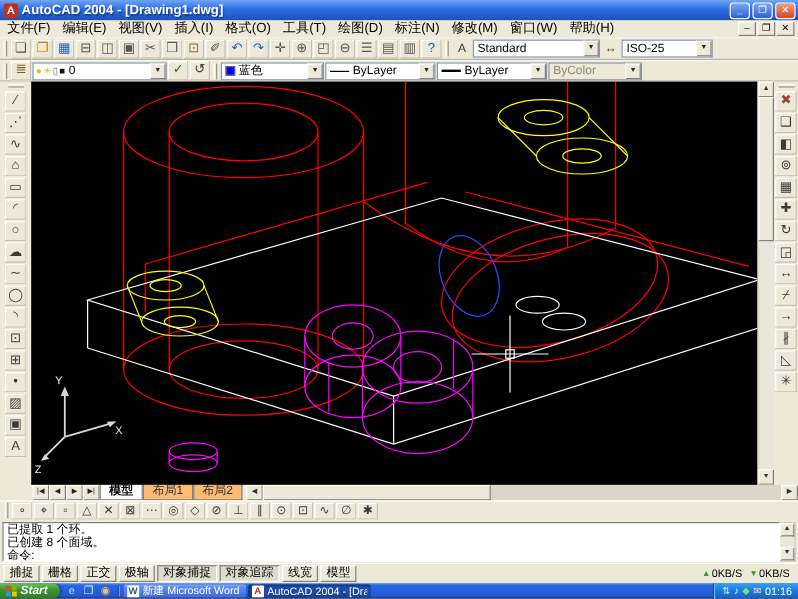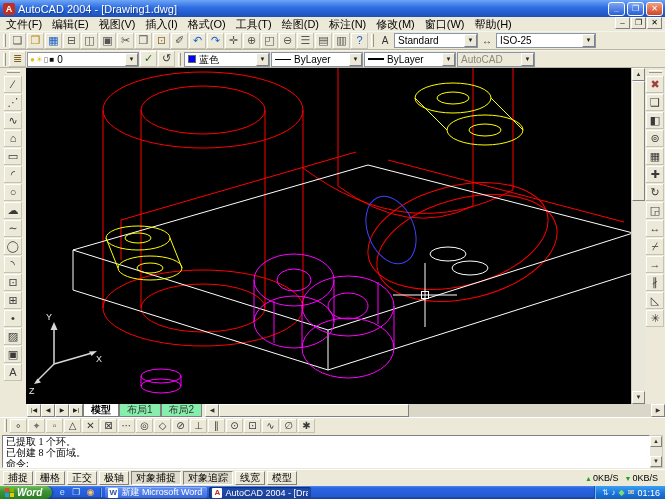--- a/index.html
+++ b/index.html
@@ -2,28 +2,28 @@
 <html><head>
 <meta charset="utf-8">
 <style>
 *{margin:0;padding:0;box-sizing:border-box}
 html,body{width:665px;height:499px;overflow:hidden;background:#000}
 .app{width:665px;height:499px;display:flex;flex-direction:column;font-family:"Liberation Sans","DejaVu Sans",sans-serif;background:#ece9d8;font-size:11px;color:#000}
 
 
 .titlebar{height:17px;flex:0 0 17px;display:flex;align-items:center;gap:3px;padding:0 2px 0 3px;background:linear-gradient(180deg,#6ea5f5 0%,#2e6de4 45%,#1c50b8 100%);color:#fff}
 .title-icon{width:12px;height:12px;flex:0 0 12px;background:#c03020;border-radius:2px;font-size:9px;font-weight:bold;line-height:12px;text-align:center}
-.title-text{flex:1;font-weight:normal;white-space:nowrap;overflow:hidden;text-shadow:1px 1px 1px rgba(0,0,0,.35)}
+.title-text{flex:1;font-weight:bold;white-space:nowrap;overflow:hidden;text-shadow:1px 1px 1px rgba(0,0,0,.35)}
 .title-buttons{display:flex;gap:2px}
 .tbtn{width:17px;height:14px;border:1px solid #fff;border-radius:3px;color:#fff;font-size:8px;line-height:12px;text-align:center;font-weight:bold}
 .tbtn.minmax{background:linear-gradient(180deg,#7ba6f2,#2a5fd7)}
 .tbtn.close{background:linear-gradient(180deg,#f0a080,#cf4628)}
 
 
-.menubar{height:14px;flex:0 0 14px;display:flex;background:#ece9d8;padding:0 1px}
+.menubar{height:14px;flex:0 0 14px;display:flex;align-items:center;background:#ece9d8;padding:0 1px}
 .menu-items{display:flex;flex:1}
 .menu-item{padding:0 5px;font-size:11px;line-height:14px;white-space:nowrap}
 .mdi-buttons{display:flex;gap:1px;padding-right:2px}
 .mbtn{width:15px;height:12px;background:#ece9d8;border:1px solid;border-color:#fff #808080 #808080 #fff;font-size:8px;line-height:10px;text-align:center}
 
 
 .toolbar{display:flex;align-items:center;background:#ece9d8;padding:0 1px;gap:1px;border-top:1px solid #f6f4ec;border-bottom:1px solid #b8b4a4}
 .row1{height:19px;flex:0 0 19px}
 .row2{height:18px;flex:0 0 18px}
 .grip{width:3px;height:13px;border-left:1px solid #fff;border-right:1px solid #9a9685;margin:0 2px}
@@ -54,34 +54,34 @@
 
 .vscroll{width:14px;flex:0 0 14px;background:#e9e6da;border-left:1px solid #cfcbbc;display:flex;flex-direction:column}
 .sbtn{height:13px;flex:0 0 13px;background:#ece9d8;border:1px solid;border-color:#fff #808080 #808080 #fff;font-size:6px;line-height:11px;text-align:center;color:#333}
 .vthumb{height:120px;flex:0 0 120px;background:#ece9d8;border:1px solid;border-color:#fff #808080 #808080 #fff}
 .vspace{flex:1}
 
 
 .tabrow{height:13px;flex:0 0 13px;display:flex;align-items:stretch;background:#ece9d8;padding-left:27px}
 .nbtn{width:14px;background:#ece9d8;border:1px solid;border-color:#fff #808080 #808080 #fff;font-size:6px;line-height:11px;text-align:center;color:#222}
 .tabs{display:flex}
-.tab{padding:0 7px;font-size:10px;line-height:12px;background:#86efac;border:1px solid #808080;border-top:none;color:#333;white-space:nowrap}
+.tab{padding:0 7px;font-size:10px;line-height:12px;background:#fdba74;border:1px solid #808080;border-top:none;color:#333;white-space:nowrap}
 .tab.active{background:#fff;font-weight:bold;color:#000}
 .hscroll{flex:1;display:flex;margin-left:3px;background:#dad6c8}
 .hscroll .sbtn{height:auto;flex:0 0 14px;width:14px}
 .hthumb{width:190px;flex:0 0 190px;background:#ece9d8;border:1px solid;border-color:#fff #808080 #808080 #fff}
 .hspace{flex:1}
 
 
 .osnap-row{height:16px;flex:0 0 16px;display:flex;align-items:center;gap:1px;background:#ece9d8;border-top:1px solid #fff;padding:0 2px}
 .osnap-icon{width:17px;height:14px;font-size:10px;line-height:13px;text-align:center;color:#3a3a3a;background:#ece9d8;box-shadow:inset -1px -1px 0 #c6c2b2,inset 1px 1px 0 #fff}
 
 
 .cmdwin{height:36px;flex:0 0 36px;background:#ece9d8;padding:2px 2px 1px;display:flex}
-.cmd-text{flex:1;background:#fff;border:1px solid;border-color:#808080 #fff #fff #808080;padding:0 3px;overflow:hidden;font-family:Liberation Serif, serif;font-size:10px}
+.cmd-text{flex:1;background:#fff;border:1px solid;border-color:#808080 #fff #fff #808080;padding:0 3px;overflow:hidden;font-family:Liberation Sans, sans-serif;font-size:10px}
 .cmd-line{height:11px;line-height:11px;white-space:pre}
 .cmd-scroll{width:13px;flex:0 0 13px;display:flex;flex-direction:column;background:#e9e6da;border:1px solid #cfcbbc;border-left:none}
 .cmd-scroll .sbtn{height:11px;flex:0 0 11px;line-height:9px}
 
 
 .statusbar{height:17px;flex:0 0 17px;display:flex;align-items:center;gap:3px;background:#ece9d8;border-top:1px solid #fff;padding:0 3px}
 .coords{width:126px;flex:0 0 126px;height:14px;border:1px solid;border-color:#808080 #fff #fff #808080;font-size:9px;line-height:12px;padding-left:3px;color:#222;white-space:nowrap;overflow:hidden}
 .toggles{display:flex;gap:2px}
 .toggle{height:14px;padding:0 4px;font-size:10px;line-height:12px;border:1px solid;border-color:#fff #808080 #808080 #fff;background:#ece9d8;white-space:nowrap}
 .toggle.pressed{border-color:#808080 #fff #fff #808080;background:#dedbcc}
@@ -161,26 +161,26 @@
         <div class="tb-icon" style="color: rgb(85, 85, 85);">⊕</div>
         <div class="tb-icon" style="color: rgb(85, 85, 85);">◰</div>
         <div class="tb-icon" style="color: rgb(85, 85, 85);">⊖</div>
         <div class="tb-icon" style="color: rgb(85, 85, 85);">☰</div>
         <div class="tb-icon" style="color: rgb(85, 85, 85);">▤</div>
         <div class="tb-icon" style="color: rgb(85, 85, 85);">▥</div>
         <div class="tb-icon" style="color: rgb(30, 98, 200);">?</div>
       </div>
     <div class="grip"></div>
     <div class="combo-icon">A</div>
-    <div class="combo" style="width:84px">
+    <div class="combo" style="width:106px">
       <span class="combo-text">Standard</span>
       <span class="combo-arrow">▼</span>
     </div>
     <div class="combo-icon">↔</div>
-    <div class="combo" style="width:100px">
+    <div class="combo" style="width:76px">
       <span class="combo-text">ISO-25</span>
       <span class="combo-arrow">▼</span>
     </div>
   </div>
 
   <div class="toolbar row2">
     <div class="grip"></div>
     <div class="icons" id="layer-icons-a">
         <div class="tb-icon" style="color: rgb(128, 96, 32);">≣</div>
       </div>
@@ -208,21 +208,21 @@
       <span class="lt-line"></span>
       <span class="combo-text">ByLayer</span>
       <span class="combo-arrow">▼</span>
     </div>
     <div class="combo" style="width:92px">
       <span class="lt-line thick"></span>
       <span class="combo-text">ByLayer</span>
       <span class="combo-arrow">▼</span>
     </div>
     <div class="combo disabled" style="width:78px">
-      <span class="combo-text">AutoCAD</span>
+      <span class="combo-text">ByColor</span>
       <span class="combo-arrow">▼</span>
     </div>
   </div>
 
   <div class="main">
     <div class="side-toolbar left">
       <div class="hgrip"></div>
       <div class="vicons" id="draw-icons">
           <div class="side-icon">∕</div>
           <div class="side-icon">⋰</div>
@@ -439,21 +439,21 @@
   </div>
 
   <div class="taskbar">
     <div class="start">
       <span class="flag">
           <i style="background: rgb(228, 73, 44);"></i>
           <i style="background: rgb(125, 183, 0);"></i>
           <i style="background: rgb(30, 159, 232);"></i>
           <i style="background: rgb(245, 196, 0);"></i>
         </span>
-      <span>Word</span>
+      <span>Start</span>
     </div>
     <div class="quicklaunch" id="quicklaunch">
         <div class="ql-icon" style="color: rgb(191, 230, 255);">e</div>
         <div class="ql-icon" style="color: rgb(216, 236, 255);">❐</div>
         <div class="ql-icon" style="color: rgb(255, 192, 106);">◉</div>
       </div>
     <div class="tb-divider"></div>
     <div class="tasks" id="tasks-el">
         <div class="task">
           <span class="task-icon" style="background: rgb(255, 255, 255); color: rgb(43, 87, 154);">W</span>

